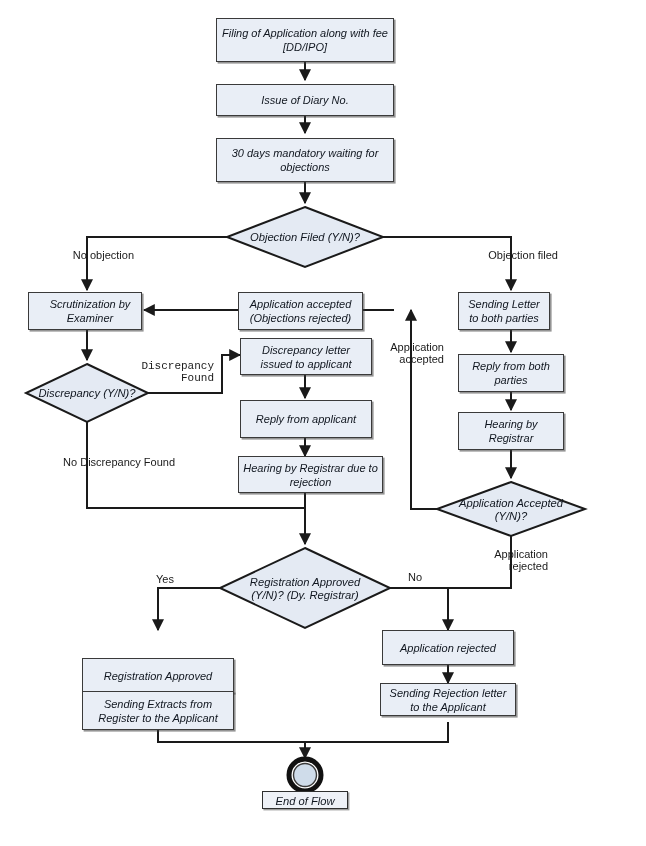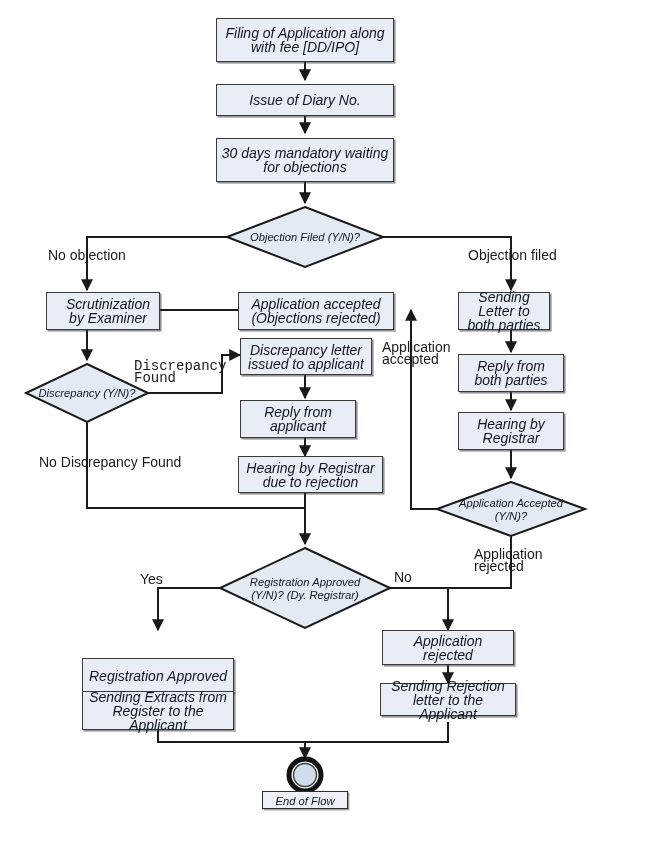--- a/index.html
+++ b/index.html
@@ -11,45 +11,45 @@
   .nodeLayer{position:absolute;left:0;top:0;width:646px;height:846px;}
 
   .proc{
     position:absolute;
     background:#e9eef6;
     border:1.6px solid #3a3a3a;
     box-shadow:1.6px 1.6px 0 0 rgba(60,60,60,0.55);
     display:flex;align-items:center;justify-content:center;
     text-align:center;
     font-style:italic;
-    font-size:14px;
+    font-size:11px;
     line-height:14px;
     color:#10161f;
     box-sizing:border-box;
     padding:2px 4px;
   }
   .dia{
     position:absolute;
     display:flex;align-items:center;justify-content:center;
     text-align:center;
     font-style:italic;
     font-size:11.2px;
     line-height:13.5px;
     color:#10161f;
     box-sizing:border-box;
     pointer-events:auto;
   }
   .dia span{position:relative;z-index:3;}
   .edgelabel{
     position:absolute;
-    font-size:14px;
+    font-size:11px;
     line-height:12.4px;
     color:#1a1a1a;
     font-style:normal;
-    text-align:left;
+    text-align:right;
     white-space:nowrap;
   }
   .endlabel{
     position:absolute;
     background:#eef1f7;
     border:1.3px solid #2f2f2f;
     box-shadow:1.4px 1.4px 0 0 rgba(60,60,60,0.5);
     font-style:italic;
     font-size:11.2px;
     color:#10161f;
@@ -130,41 +130,41 @@
     </div>
 
     <div class="proc" style="left:216px;top:84px;width:178px;height:32px;">
       <span>Issue of Diary No.</span>
     </div>
 
     <div class="proc" style="left:216px;top:138px;width:178px;height:44px;">
       <span>30 days mandatory waiting for objections</span>
     </div>
 
-    <div class="proc" style="left:46px;top:292px;width:114px;height:38px;padding-left:14px;">
+    <div class="proc" style="left:28px;top:292px;width:114px;height:38px;padding-left:14px;">
       <span>Scrutinization by Examiner</span>
     </div>
 
-    <div class="proc" style="left:238px;top:292px;width:156px;height:38px;">
+    <div class="proc" style="left:238px;top:292px;width:125px;height:38px;">
       <span>Application accepted (Objections rejected)</span>
     </div>
 
     <div class="proc" style="left:458px;top:292px;width:92px;height:38px;">
       <span>Sending Letter to both parties</span>
     </div>
 
     <div class="proc" style="left:240px;top:338px;width:132px;height:37px;">
       <span>Discrepancy letter issued to applicant</span>
     </div>
 
     <div class="proc" style="left:458px;top:354px;width:106px;height:38px;">
       <span>Reply from both parties</span>
     </div>
 
-    <div class="proc" style="left:240px;top:400px;width:116px;height:38px;">
+    <div class="proc" style="left:240px;top:400px;width:132px;height:38px;">
       <span>Reply from applicant</span>
     </div>
 
     <div class="proc" style="left:458px;top:412px;width:106px;height:38px;">
       <span>Hearing by Registrar</span>
     </div>
 
     <div class="proc" style="left:238px;top:456px;width:145px;height:37px;font-style:italic;">
       <span>Hearing by Registrar due to rejection</span>
     </div>

